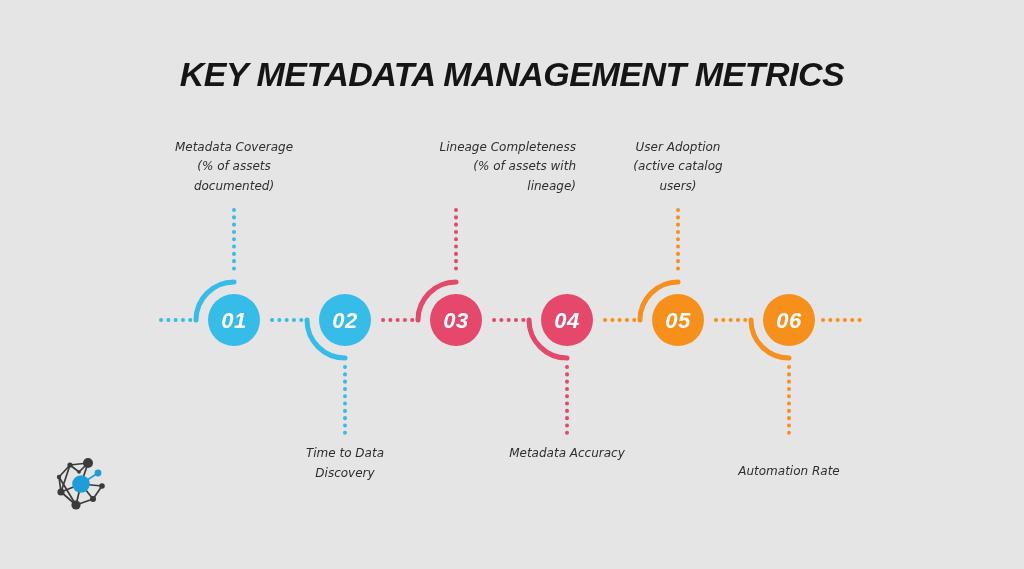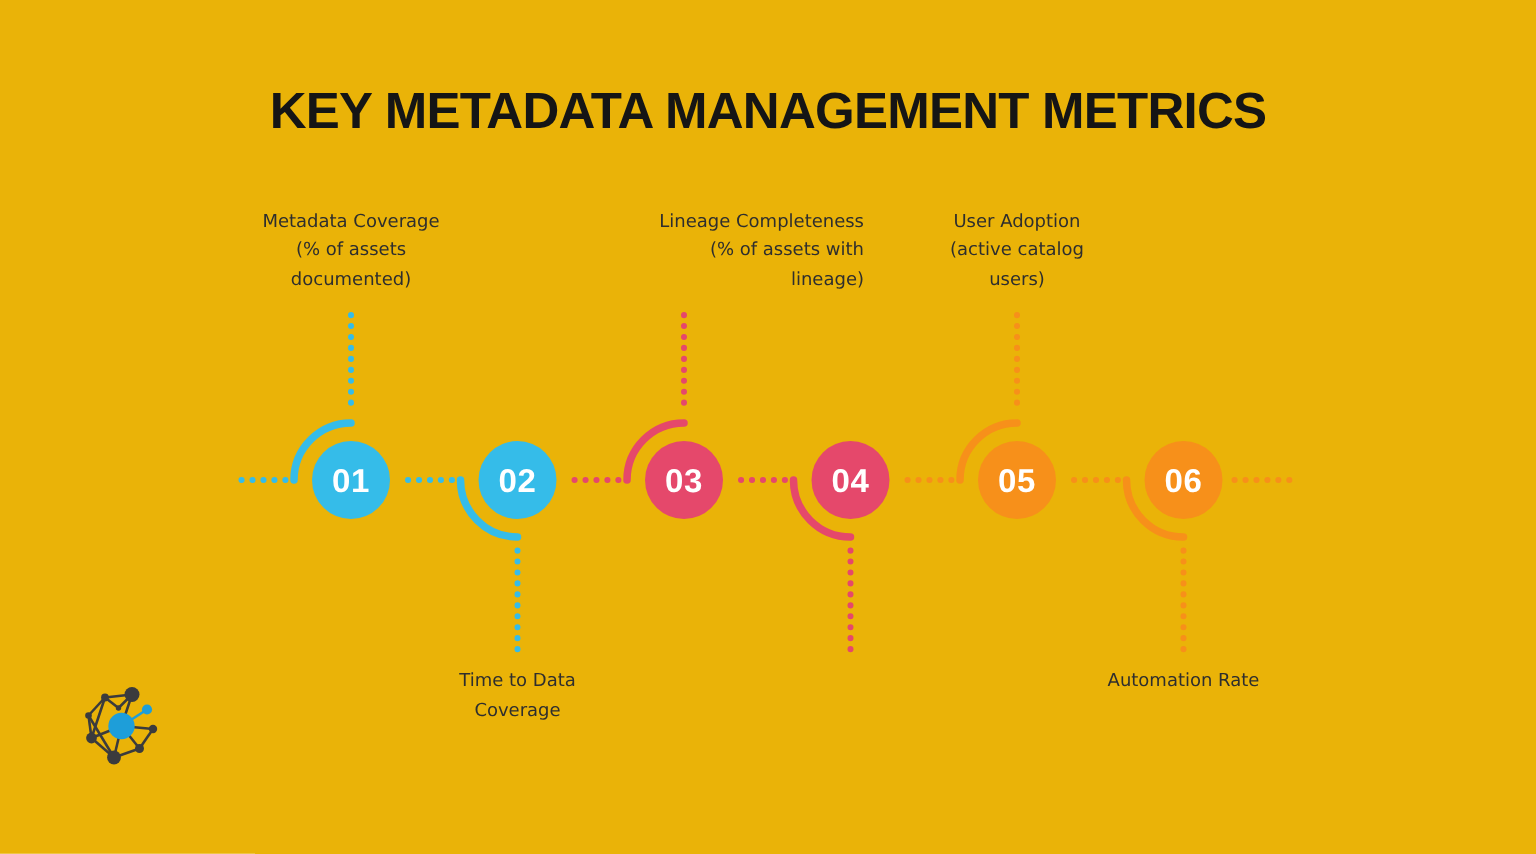--- a/index.html
+++ b/index.html
@@ -43,76 +43,77 @@
     font-size: 22px;
     font-weight: bold;
     letter-spacing: 0.5px;
   }
   .logo-svg { position: absolute; left: 50px; top: 450px; }
   .logo-svg line { stroke-width: 1.7; }
 </style>
 </head>
 <body>
 
-<div id="canvas" style="background: #eab308;">
+<div id="canvas" style="background: #e5e5e5; font-style: italic;">
 
   <div class="title" style="color: rgb(21, 21, 21);">KEY METADATA MANAGEMENT METRICS</div>
 
   <div class="item-label label-top" style="left: 114px; color: rgb(46, 46, 46);">Metadata Coverage
 (% of assets
 documented)</div>
   <svg class="item-svg" style="left:155px" viewBox="0 0 158 240">
     <line class="dots" x1="79" y1="5" x2="79" y2="70" stroke="#35bce9"></line>
     <path class="arc" d="M 79 77 A 38 38 0 0 0 41 115" stroke="#35bce9"></path>
     <line class="dots" x1="6" y1="115" x2="37" y2="115" stroke="#35bce9"></line>
     <circle cx="79" cy="115" r="26" fill="#35bce9"></circle>
     <text class="num" x="79" y="123" text-anchor="middle" fill="#ffffff">01</text>
   </svg>
 
   <div class="item-label label-bottom" style="left: 225px; color: rgb(46, 46, 46);">Time to Data
-Coverage</div>
+Discovery</div>
   <svg class="item-svg" style="left:266px" viewBox="0 0 158 240">
     <line class="dots" x1="6" y1="115" x2="37" y2="115" stroke="#35bce9"></line>
     <path class="arc" d="M 41 115 A 38 38 0 0 0 79 153" stroke="#35bce9"></path>
     <line class="dots" x1="79" y1="162" x2="79" y2="230" stroke="#35bce9"></line>
     <circle cx="79" cy="115" r="26" fill="#35bce9"></circle>
     <text class="num" x="79" y="123" text-anchor="middle" fill="#ffffff">02</text>
   </svg>
 
   <div class="item-label label-top" style="left: 336px; color: rgb(46, 46, 46); text-align: right;">Lineage Completeness
 (% of assets with
 lineage)</div>
   <svg class="item-svg" style="left:377px" viewBox="0 0 158 240">
     <line class="dots" x1="79" y1="5" x2="79" y2="70" stroke="#e5486b"></line>
     <path class="arc" d="M 79 77 A 38 38 0 0 0 41 115" stroke="#e5486b"></path>
     <line class="dots" x1="6" y1="115" x2="37" y2="115" stroke="#e5486b"></line>
     <circle cx="79" cy="115" r="26" fill="#e5486b"></circle>
     <text class="num" x="79" y="123" text-anchor="middle" fill="#ffffff">03</text>
   </svg>
 
+  <div class="item-label label-bottom" style="left: 447px; color: rgb(46, 46, 46);">Metadata Accuracy</div>
   <svg class="item-svg" style="left:488px" viewBox="0 0 158 240">
     <line class="dots" x1="6" y1="115" x2="37" y2="115" stroke="#e5486b"></line>
     <path class="arc" d="M 41 115 A 38 38 0 0 0 79 153" stroke="#e5486b"></path>
     <line class="dots" x1="79" y1="162" x2="79" y2="230" stroke="#e5486b"></line>
     <circle cx="79" cy="115" r="26" fill="#e5486b"></circle>
     <text class="num" x="79" y="123" text-anchor="middle" fill="#ffffff">04</text>
   </svg>
 
   <div class="item-label label-top" style="left: 558px; color: rgb(46, 46, 46); text-align: center;">User Adoption
 (active catalog
 users)</div>
   <svg class="item-svg" style="left:599px" viewBox="0 0 158 240">
     <line class="dots" x1="79" y1="5" x2="79" y2="70" stroke="#f7901a"></line>
     <path class="arc" d="M 79 77 A 38 38 0 0 0 41 115" stroke="#f7901a"></path>
     <line class="dots" x1="6" y1="115" x2="37" y2="115" stroke="#f7901a"></line>
     <circle cx="79" cy="115" r="26" fill="#f7901a"></circle>
     <text class="num" x="79" y="123" text-anchor="middle" fill="#ffffff">05</text>
   </svg>
 
-  <div class="item-label label-bottom" style="left: 669px; color: rgb(46, 46, 46);">Automation Rate</div>
+  <div class="item-label label-bottom" style="left: 669px; color: rgb(46, 46, 46); margin-top: 18px;">Automation Rate</div>
   <svg class="item-svg" style="left:710px" viewBox="0 0 158 240">
     <line class="dots" x1="6" y1="115" x2="37" y2="115" stroke="#f7901a"></line>
     <path class="arc" d="M 41 115 A 38 38 0 0 0 79 153" stroke="#f7901a"></path>
     <line class="dots" x1="79" y1="162" x2="79" y2="230" stroke="#f7901a"></line>
     <line class="dots" x1="113" y1="115" x2="152" y2="115" stroke="#f7901a"></line>
     <circle cx="79" cy="115" r="26" fill="#f7901a"></circle>
     <text class="num" x="79" y="123" text-anchor="middle" fill="#ffffff">06</text>
   </svg>
 
   <svg class="logo-svg" width="64" height="64" viewBox="0 0 64 64">

